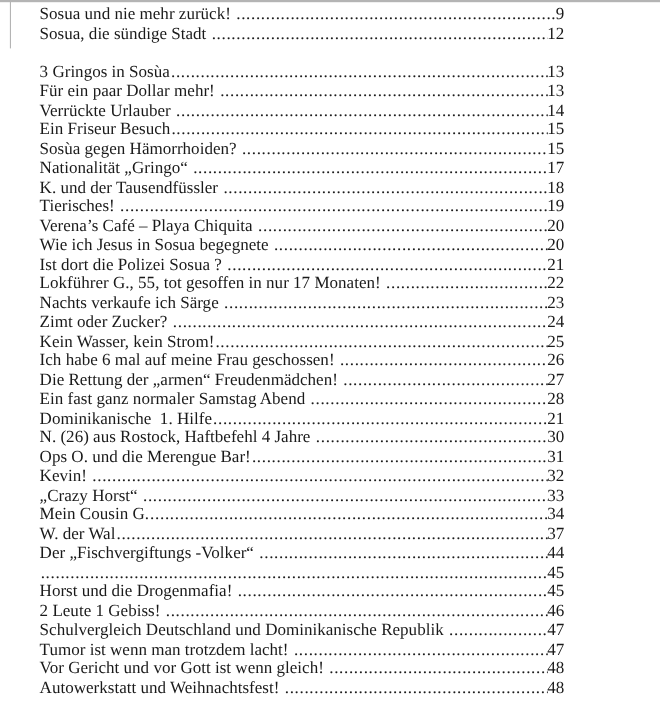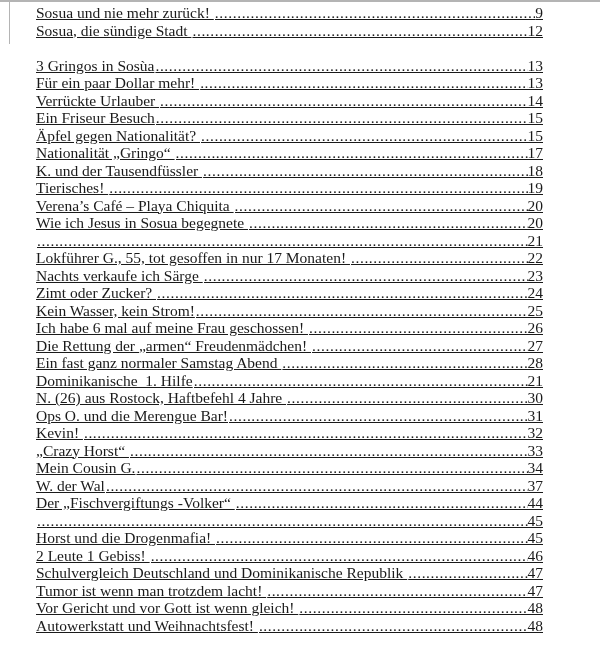--- a/index.html
+++ b/index.html
@@ -27,22 +27,21 @@
   }
   .left-border {
     position: absolute;
     top: 0; left: 9px;
     width: 1px; height: 44px;
     background: var(--border);
   }
   .toc {
     position: absolute;
     top: 4px; left: 0; right: 0;
-    padding: 0 57px 0 36px;
-    text-decoration: underline;
+    padding: 0 87px 0 36px;
   }
   .row {
     display: flex;
     align-items: baseline;
     height: 17.5px;
     line-height: 17.5px;
     font-size: 15.5px;
     cursor: pointer;
   }
   .spacer {
@@ -100,21 +99,21 @@
     <span class="title">Verrückte Urlauber </span>
     <span class="dots"></span>
     <span class="pagenum">14</span>
   </div>
       <div class="row">
     <span class="title">Ein Friseur Besuch</span>
     <span class="dots"></span>
     <span class="pagenum">15</span>
   </div>
       <div class="row">
-    <span class="title">Äpfel gegen Nationalität? </span>
+    <span class="title">Sosùa gegen Hämorrhoiden? </span>
     <span class="dots"></span>
     <span class="pagenum">15</span>
   </div>
       <div class="row">
     <span class="title">Nationalität „Gringo“ </span>
     <span class="dots"></span>
     <span class="pagenum">17</span>
   </div>
       <div class="row">
     <span class="title">K. und der Tausendfüssler </span>
@@ -130,20 +129,21 @@
     <span class="title">Verena’s Café – Playa Chiquita </span>
     <span class="dots"></span>
     <span class="pagenum">20</span>
   </div>
       <div class="row">
     <span class="title">Wie ich Jesus in Sosua begegnete </span>
     <span class="dots"></span>
     <span class="pagenum">20</span>
   </div>
       <div class="row">
+    <span class="title">Ist dort die Polizei Sosua ? </span>
     <span class="dots"></span>
     <span class="pagenum">21</span>
   </div>
       <div class="row">
     <span class="title">Lokführer G., 55, tot gesoffen in nur 17 Monaten! </span>
     <span class="dots"></span>
     <span class="pagenum">22</span>
   </div>
       <div class="row">
     <span class="title">Nachts verkaufe ich Särge </span>

